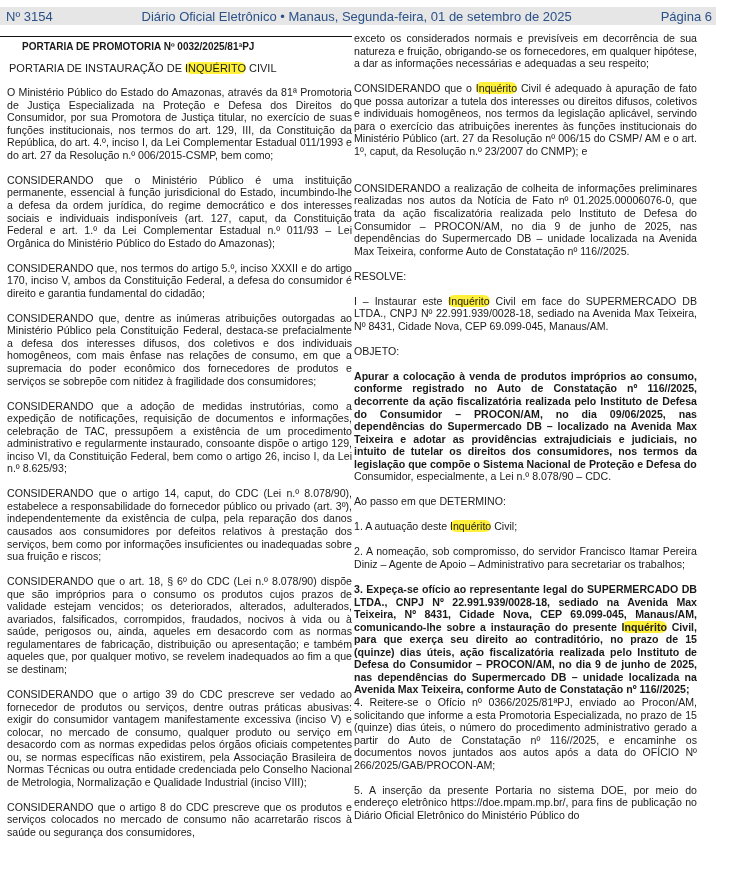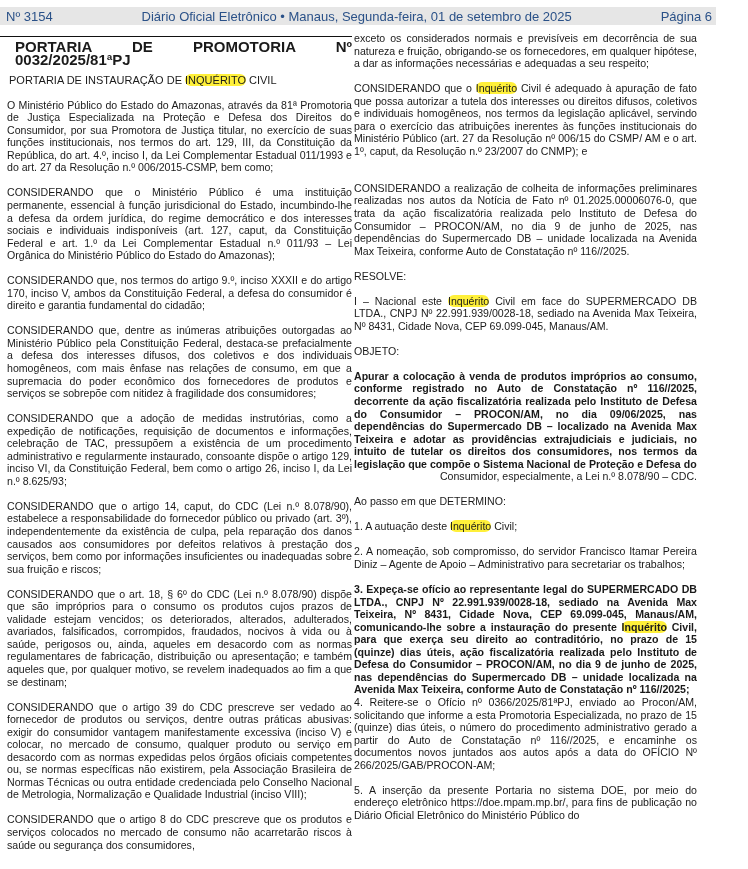--- a/index.html
+++ b/index.html
@@ -8,21 +8,21 @@
   .header { position: absolute; left: 0; top: 7px; width: 716px; height: 18px;
             background: #e6e6e6; display: flex; align-items: center;
             justify-content: space-between; font-size: 13px; color: #2a5188;
             padding: 0 4px 0 6px; box-sizing: border-box; }
   .header .center { flex: 1; text-align: center; padding-left: 0; }
   .col { position: absolute; top: 32px; font-size: 10.6px; line-height: 12.55px;
          text-align: justify; }
   .col-left { left: 7px; width: 345px; }
   .col-right { left: 354px; width: 343px; top: 32px; }
   .rule { border-top: 1.5px solid #111; margin: 4px 0 4px -7px; width: 352px; }
-  .title { font-weight: bold; font-size: 15px; margin: 0 0 8px 8px; }
+  .title { font-weight: bold; font-size: 10px; margin: 0 0 8px 15px; }
   .subtitle { font-size: 11px; margin: 0 0 12px 2px; }
   p { margin: 0 0 12.5px 0; }
   p.tight { margin-bottom: 0; font-weight: bold; }
   .hl { background: #fff03a; color: #1a1a1a; border-radius: 6px; }
   .spacer { height: 12px; }
 </style>
 </head>
 <body>
 
 <div class="header">
@@ -30,38 +30,38 @@
   <span class="center">Diário Oficial Eletrônico • Manaus, Segunda-feira, 01 de setembro de 2025</span>
   <span>Página 6</span>
 </div>
 
 <div class="col col-left">
   <div class="rule"></div>
   <div class="title">PORTARIA DE PROMOTORIA Nº 0032/2025/81ªPJ</div>
   <div class="subtitle"><span>PORTARIA DE INSTAURAÇÃO DE </span><span class="hl" style="background: rgb(255, 240, 58);">INQUÉRITO</span><span> CIVIL</span></div>
   <p>O Ministério Público do Estado do Amazonas, através da 81ª Promotoria de Justiça Especializada na Proteção e Defesa dos Direitos do Consumidor, por sua Promotora de Justiça titular, no exercício de suas funções institucionais, nos termos do art. 129, III, da Constituição da República, do art. 4.º, inciso I, da Lei Complementar Estadual 011/1993 e do art. 27  da Resolução n.º 006/2015-CSMP, bem como;</p>
   <p>CONSIDERANDO que o Ministério Público é uma instituição permanente, essencial à função jurisdicional do Estado, incumbindo-lhe a defesa da ordem jurídica, do regime democrático e dos interesses sociais e individuais indisponíveis (art. 127, caput, da Constituição Federal e art. 1.º da Lei Complementar Estadual n.º 011/93 – Lei Orgânica do Ministério Público do Estado do Amazonas);</p>
-  <p>CONSIDERANDO que, nos termos do artigo 9.º, inciso XXXII e do artigo 170, inciso V, ambos da Constituição Federal, a defesa do consumidor é direito e garantia fundamental do cidadão;</p>
+  <p>CONSIDERANDO que, nos termos do artigo 5.º, inciso XXXII e do artigo 170, inciso V, ambos da Constituição Federal, a defesa do consumidor é direito e garantia fundamental do cidadão;</p>
   <p>CONSIDERANDO que, dentre as inúmeras atribuições outorgadas ao Ministério Público pela Constituição Federal, destaca-se prefacialmente a defesa dos interesses difusos, dos coletivos e dos individuais homogêneos, com mais ênfase nas relações de consumo, em que a supremacia do poder econômico dos fornecedores de produtos e serviços se sobrepõe com nitidez à fragilidade dos consumidores;</p>
   <p>CONSIDERANDO que a adoção de medidas instrutórias, como a expedição de notificações, requisição de documentos e informações, celebração de TAC, pressupõem a existência de um procedimento administrativo e regularmente instaurado, consoante dispõe o artigo 129, inciso VI, da Constituição Federal, bem como o artigo 26, inciso I, da Lei n.º 8.625/93;</p>
   <p>CONSIDERANDO que o artigo 14, caput, do CDC (Lei n.º 8.078/90), estabelece a responsabilidade do fornecedor público ou privado (art. 3º), independentemente da existência de culpa, pela reparação dos danos causados aos consumidores por defeitos relativos à prestação dos serviços, bem como por informações insuficientes ou inadequadas sobre sua fruição e riscos;</p>
   <p>CONSIDERANDO que o art. 18, § 6º do CDC (Lei n.º 8.078/90) dispõe que são impróprios para o consumo os produtos cujos prazos de validade estejam vencidos; os deteriorados, alterados, adulterados, avariados, falsificados, corrompidos, fraudados, nocivos à vida ou à saúde, perigosos ou, ainda, aqueles em desacordo com as normas regulamentares de fabricação, distribuição ou apresentação; e também aqueles que, por qualquer motivo, se revelem inadequados ao fim a que se destinam;</p>
   <p>CONSIDERANDO que o artigo 39 do CDC prescreve ser vedado ao fornecedor de produtos ou serviços, dentre outras práticas abusivas: exigir do consumidor vantagem manifestamente excessiva (inciso V) e colocar, no mercado de consumo, qualquer produto ou serviço em desacordo com as normas expedidas pelos órgãos oficiais competentes ou, se normas específicas não existirem, pela Associação Brasileira de Normas Técnicas ou outra entidade credenciada pelo Conselho Nacional de Metrologia, Normalização e Qualidade Industrial (inciso VIII);</p>
   <p>CONSIDERANDO que o artigo 8 do CDC prescreve que os produtos e serviços colocados no mercado de consumo não acarretarão riscos à saúde ou segurança dos consumidores,</p>
 </div>
 
 <div class="col col-right">
   <p>exceto os considerados normais e previsíveis em decorrência de sua natureza e fruição, obrigando-se os fornecedores, em qualquer hipótese, a dar as informações necessárias e adequadas a seu respeito;</p>
   <p><span>CONSIDERANDO que o </span><span class="hl" style="background: rgb(255, 240, 58);">Inquérito</span><span> Civil é adequado à apuração de fato que possa autorizar a tutela dos interesses ou direitos difusos, coletivos e individuais homogêneos, nos termos da legislação aplicável, servindo para o exercício das atribuições inerentes às funções institucionais do Ministério Público (art. 27 da Resolução nº 006/15 do CSMP/ AM e o art. 1º, caput, da Resolução n.º 23/2007 do CNMP); e</span></p>
   <div class="spacer"></div>
   <p>CONSIDERANDO a realização de colheita de informações preliminares realizadas nos autos da Notícia de Fato nº 01.2025.00006076-0, que trata da ação fiscalizatória realizada pelo Instituto de Defesa do Consumidor – PROCON/AM, no dia 9 de junho de 2025, nas dependências do Supermercado DB – unidade localizada na Avenida Max Teixeira, conforme Auto de Constatação nº 116//2025.</p>
   <p>RESOLVE:</p>
-  <p><span>I – Nacional este </span><span class="hl" style="background: rgb(255, 240, 58);">Inquérito</span><span> Civil em face do SUPERMERCADO DB LTDA., CNPJ Nº 22.991.939/0028-18, sediado na Avenida Max Teixeira, Nº 8431, Cidade Nova, CEP 69.099-045, Manaus/AM.</span></p>
+  <p><span>I – Instaurar este </span><span class="hl" style="background: rgb(255, 240, 58);">Inquérito</span><span> Civil em face do SUPERMERCADO DB LTDA., CNPJ Nº 22.991.939/0028-18, sediado na Avenida Max Teixeira, Nº 8431, Cidade Nova, CEP 69.099-045, Manaus/AM.</span></p>
   <p>OBJETO:</p>
   <p class="tight">Apurar a colocação à venda de produtos impróprios ao consumo, conforme registrado no Auto de Constatação nº 116//2025, decorrente da ação fiscalizatória realizada pelo Instituto de Defesa do Consumidor – PROCON/AM, no dia 09/06/2025, nas dependências do Supermercado DB – localizado na Avenida Max Teixeira e adotar as providências extrajudiciais e judiciais, no intuito de tutelar os direitos dos consumidores, nos termos da legislação que compõe o Sistema Nacional de Proteção e Defesa do</p>
-  <p style="text-align:right">Consumidor, especialmente, a Lei n.º 8.078/90 – CDC.</p>
+  <p style="text-align:left">Consumidor, especialmente, a Lei n.º 8.078/90 – CDC.</p>
   <p>Ao passo em que DETERMINO:</p>
   <p><span>1. A autuação deste </span><span class="hl" style="background: rgb(255, 240, 58);">Inquérito</span><span> Civil;</span></p>
   <p>2. A nomeação, sob compromisso, do servidor Francisco Itamar Pereira Diniz – Agente de Apoio – Administrativo para secretariar os trabalhos;</p>
   <p class="tight"><span>3. Expeça-se ofício ao representante legal do SUPERMERCADO DB LTDA., CNPJ Nº 22.991.939/0028-18, sediado na Avenida Max Teixeira, Nº 8431, Cidade Nova, CEP 69.099-045, Manaus/AM, comunicando-lhe sobre a instauração do presente </span><span class="hl" style="background: rgb(255, 240, 58);">Inquérito</span><span> Civil, para que exerça seu direito ao contraditório, no prazo de 15 (quinze) dias úteis, ação fiscalizatória realizada pelo Instituto de Defesa do Consumidor – PROCON/AM, no dia 9 de junho de 2025, nas dependências do Supermercado DB – unidade localizada na Avenida Max Teixeira, conforme Auto de Constatação nº 116//2025;</span></p>
   <p>4. Reitere-se o Ofício nº 0366/2025/81ªPJ, enviado ao Procon/AM, solicitando que informe a esta Promotoria Especializada, no prazo de 15 (quinze) dias úteis, o número do procedimento administrativo gerado a partir do Auto de Constatação nº 116//2025, e encaminhe os documentos novos juntados aos autos após a data do OFÍCIO Nº 266/2025/GAB/PROCON-AM;</p>
   <p>5. A inserção da presente Portaria no sistema DOE, por meio do endereço eletrônico https://doe.mpam.mp.br/, para fins de publicação no Diário Oficial Eletrônico do Ministério Público do</p>
 </div>
 
 </body></html>

